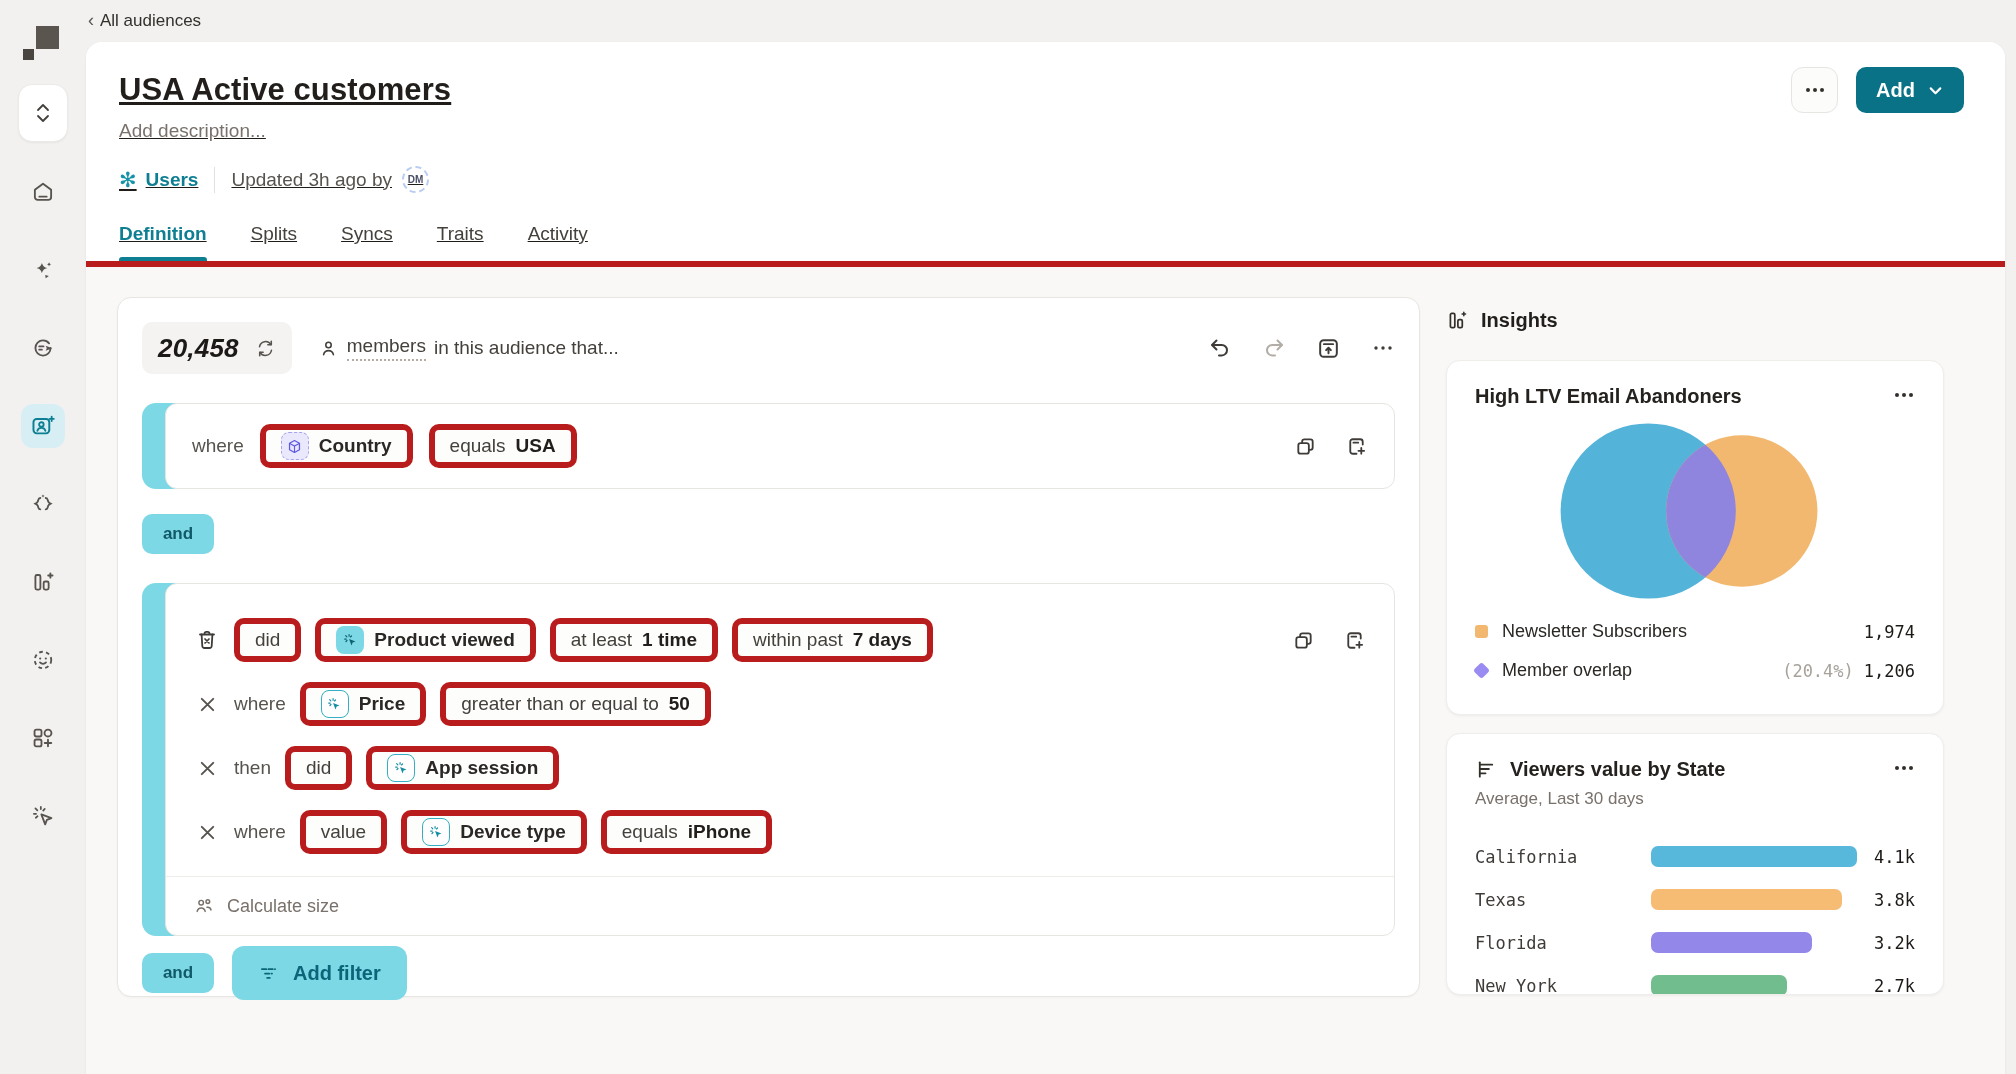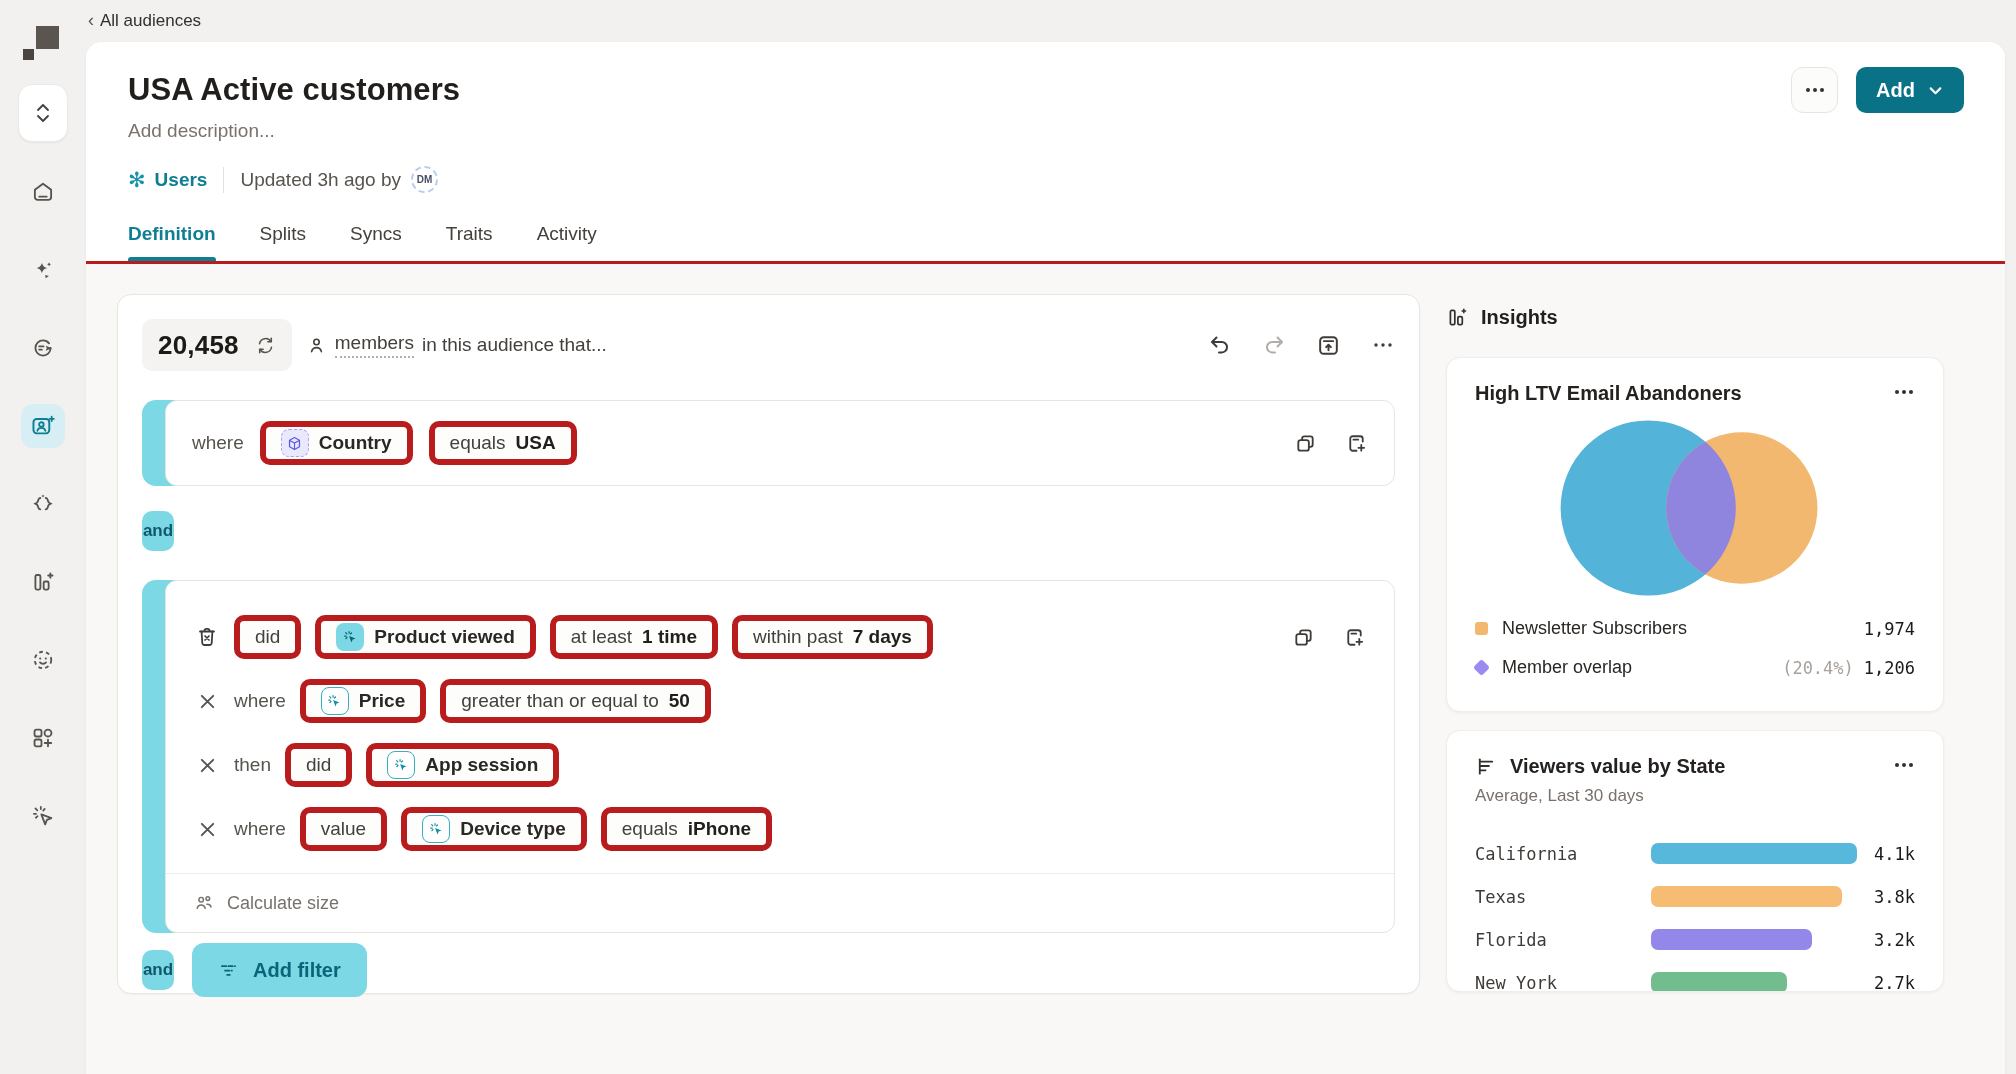--- a/index.html
+++ b/index.html
@@ -21,21 +21,21 @@
   .rail-icons { display:flex; flex-direction:column; align-items:center; margin-top:28px; gap:34px; }
   .rail-btn { width:44px; height:44px; border-radius:12px; display:flex; align-items:center; justify-content:center; color:#57534e; cursor:pointer; }
   .rail-btn.active { background:#d7eff4; color:#0e7f93; }
 
   
   .card { position:absolute; left:86px; top:42px; width:1919px; height:1052px; background:#ffffff; border-radius:16px; box-shadow:0 1px 3px rgba(30,25,20,.06); overflow:hidden; display:flex; flex-direction:column; }
 
   .breadcrumb { position:absolute; left:88px; top:10px; display:flex; align-items:center; gap:6px; font-size:17px; color:#33302c; cursor:pointer; }
   .breadcrumb .chev { font-size:18px; color:#57534e; }
 
-  .card-head { padding:30px 33px 0 42px; border-bottom:3px solid #b91c1c; background:#fff; }
+  .card-head { padding:30px 33px 0 33px; border-bottom:6px solid #b91c1c; background:#fff;text-decoration:underline; }
   .title { font-size:31px; font-weight:700; letter-spacing:.1px; color:#211e1b; }
   .descr { margin-top:12px; font-size:19px; color:#79716b; cursor:text; }
   .meta-row { margin-top:24px; display:flex; align-items:center; gap:16px; font-size:19px; }
   .source { display:flex; align-items:center; gap:9px; color:#0e7f93; font-weight:700; cursor:pointer; }
   .source .flake { font-size:21px; line-height:1; color:#1693a8; font-weight:400; }
   .meta-sep { width:1px; height:26px; background:#e3e1de; }
   .updated { color:#57534e; display:flex; align-items:center; gap:10px; }
   .avatar { width:27px; height:27px; border-radius:50%; background:#fff; border:2px dashed #b9cdf0; color:#4b4f66; font-size:10px; font-weight:700; display:flex; align-items:center; justify-content:center; }
   .tabs { margin-top:30px; display:flex; gap:44px; }
   .tab { font-size:19px; color:#44403c; padding-bottom:16px; position:relative; cursor:pointer; }
@@ -46,21 +46,21 @@
   .more-btn { width:47px; height:46px; border:1px solid #e7e5e2; border-radius:12px; background:#fcfcfb; display:flex; align-items:center; justify-content:center; gap:3px; cursor:pointer; }
   .more-btn i, .card-menu i { width:4px; height:4px; border-radius:50%; background:#33302c; display:block; }
   .add-btn { height:46px; padding:0 20px; background:#0a7287; color:#fff; border-radius:10px; display:flex; align-items:center; gap:12px; font-size:20px; font-weight:700; cursor:pointer; }
 
   
   .card-body { flex:1; background:#f9f8f6; display:flex; padding:30px 0 0 31px; }
 
   .builder { width:1303px; flex:none; background:#fff; border:1px solid #e8e6e2; border-radius:14px; box-shadow:0 1px 2px rgba(30,25,20,.03); padding:24px 24px 0 24px; height:700px; }
 
   .count-row { height:52px; display:flex; align-items:center; }
-  .count-pill { height:52px; background:#f4f3f1; border-radius:10px; display:flex; align-items:center; gap:16px; padding:0 16px; margin-right:14px; }
+  .count-pill { height:52px; background:#f4f3f1; border-radius:10px; display:flex; align-items:center; gap:16px; padding:0 16px; margin-right:26px;font-style:italic; }
   .count-num { font-size:26px; font-weight:700; color:#1c1917; letter-spacing:.2px; }
   .members { display:flex; align-items:center; gap:8px; font-size:19px; color:#44403c; }
   .members .u { border-bottom:2px dotted #b3ada6; padding-bottom:2px; cursor:pointer; }
   .count-actions { margin-left:auto; display:flex; align-items:center; gap:30px; color:#3f3b38; }
   .icon-btn { cursor:pointer; display:flex; align-items:center; justify-content:center; }
   .icon-btn.disabled { color:#b3ada7; cursor:default; }
 
   .group { position:relative; padding-left:23px; }
   .bracket { position:absolute; left:0; top:0; bottom:0; width:46px; border-radius:14px; background:#7cd8e4; }
   .group-card { position:relative; background:#fff; border:1px solid #e7e5e1; border-radius:12px; }
@@ -75,21 +75,21 @@
   .pill .strong { font-weight:700; color:#211e1b; }
   .pill.namepill { font-weight:700; }
   .chip { width:28px; height:28px; border-radius:8px; flex:none; display:flex; align-items:center; justify-content:center; }
   .chip.cube { background:#e9e8fd; border:1.5px dashed #a6a2ef; color:#5f5ae0; }
   .chip.event-filled { background:#7cd8e4; color:#0c606f; }
   .chip.event-outline { background:#fff; border:1.6px solid #35aec4; color:#128da3; }
   .row-actions { margin-left:auto; display:flex; gap:28px; color:#3f3b38; }
   .xicon, .trash { width:26px; flex:none; color:#57534e; display:flex; justify-content:center; cursor:pointer; }
   .calc-row { margin-top:12px; border-top:1px solid #efedea; height:59px; display:flex; align-items:center; gap:12px; padding:0 28px; color:#79716b; font-size:18px; cursor:pointer;text-align:right; }
 
-  .andpill { width:32px; height:40px; background:#7cd8e4; border-radius:10px; color:#10596a; font-size:17px; font-weight:700; display:flex; align-items:center; justify-content:center; cursor:pointer; }
+  .andpill { width:72px; height:40px; background:#7cd8e4; border-radius:10px; color:#10596a; font-size:17px; font-weight:700; display:flex; align-items:center; justify-content:center; cursor:pointer; }
   .and-top { margin-top:25px; }
   .bottom-row { margin-top:9px; display:flex; align-items:center; gap:18px; height:56px; }
   .addfilter { height:54px; padding:0 26px; background:#7cd8e4; border-radius:12px; display:flex; align-items:center; gap:14px; color:#0b6478; font-size:20px; font-weight:700; cursor:pointer; }
 
   
   .insights { margin-left:26px; width:520px; }
   .insights-head { margin-top:12px; display:flex; align-items:center; gap:12px; font-size:20px; font-weight:700; color:#211e1b; }
   .insight-card { width:498px; background:#fff; border:1px solid #f0eeeb; border-radius:14px; box-shadow:0 1px 3px rgba(30,25,20,.05); padding:24px 28px; }
   .venn-card { margin-top:28px; }
   .ic-title-row { display:flex; align-items:flex-start; justify-content:space-between; }

